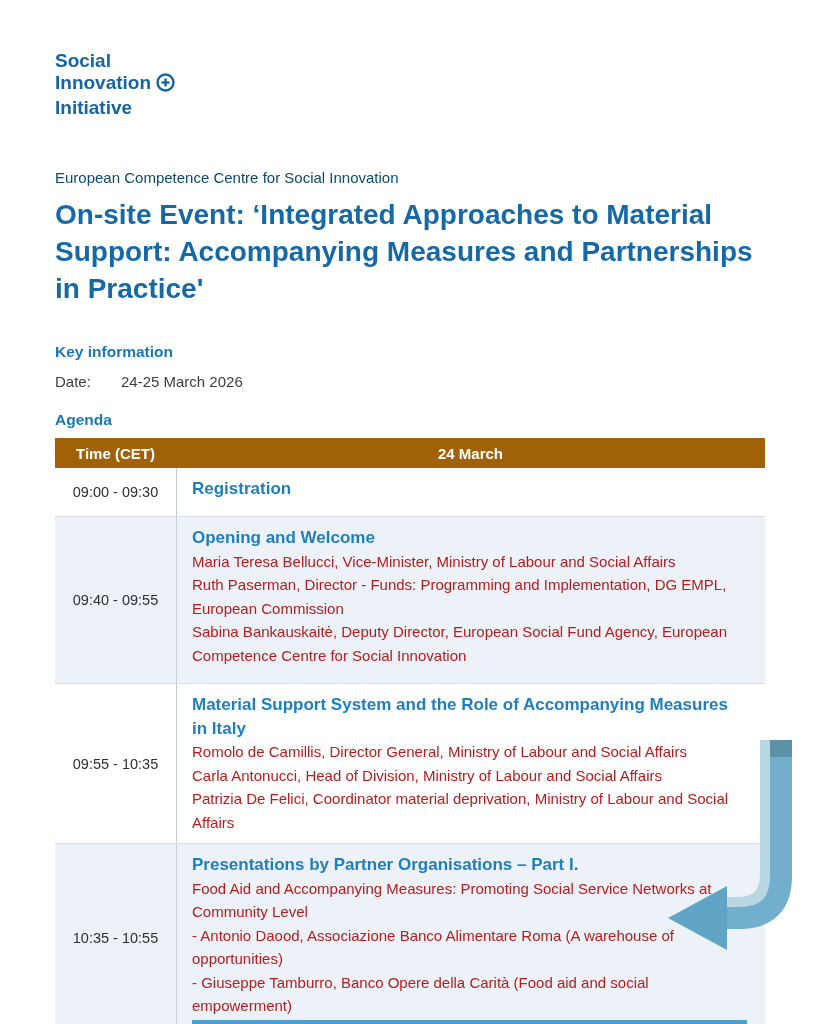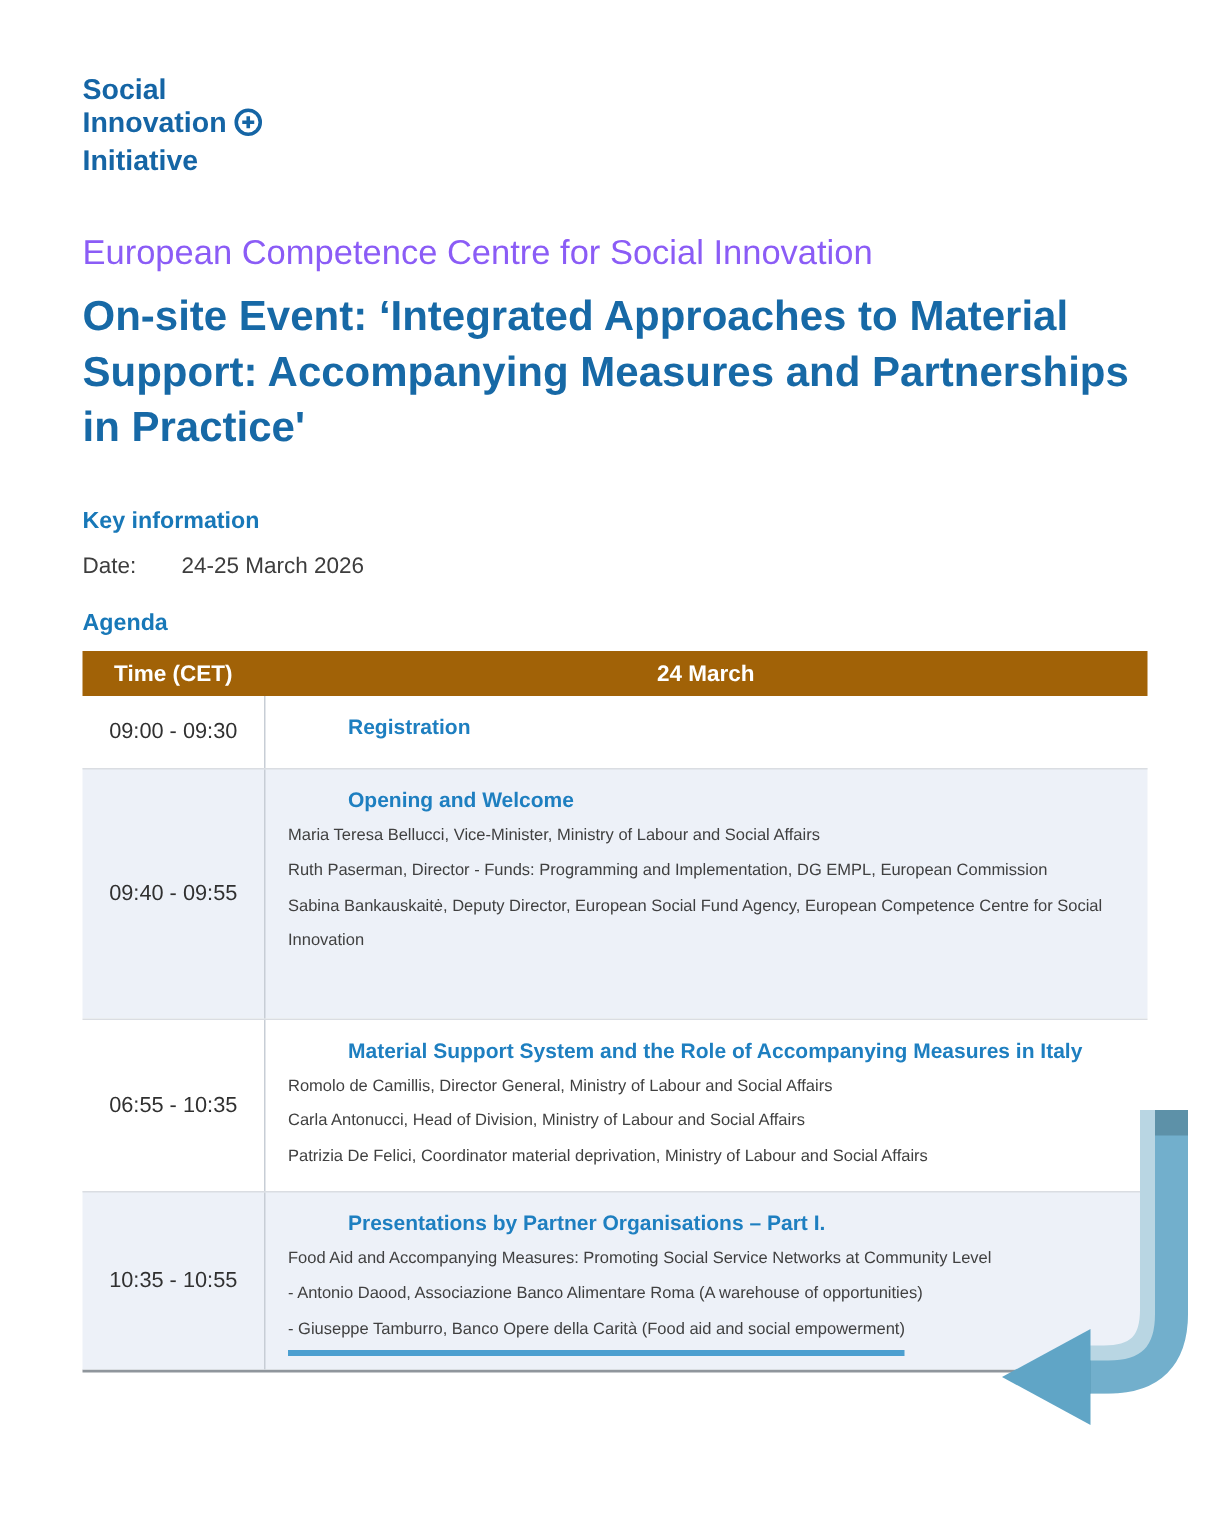--- a/index.html
+++ b/index.html
@@ -10,21 +10,21 @@
   }
   .page{position:relative;width:819px;height:844px;}
   .content{position:absolute;left:55px;top:0;width:710px;}
 
   
   .logo{margin-top:50px;color:#1565a5;font-weight:bold;font-size:19px;line-height:22px;}
   .logo .logo-line{white-space:nowrap;}
   .logo .plus-badge{display:inline-block;vertical-align:-3px;margin-left:5px;}
 
   
-  .eyebrow{margin-top:36px;font-size:23px;color:#8b5cf6;}
+  .eyebrow{margin-top:50px;font-size:15px;color:#0c4a6e;}
   .main-title{margin:10px 0 0 0;font-size:28px;line-height:37px;font-weight:bold;color:#1769a6;}
 
   
   .section-heading{margin-top:36px;font-size:15.5px;font-weight:bold;color:#1878b8;}
   .kv{margin-top:9px;font-size:15px;color:#3d3d3d;line-height:24px;}
   .kv .kv-row{display:flex;}
   .kv .kv-label{width:66px;flex:0 0 66px;}
 
   .agenda-heading{margin-top:17px;}
 
@@ -38,22 +38,22 @@
   .trow.shaded{background:#edf1f8;}
   .tcell.time{
     width:121px;flex:0 0 121px;display:flex;align-items:center;justify-content:center;
     font-size:14.5px;color:#303030;border-right:1px solid #c7cdd5;
   }
   .tcell.body{flex:1;padding:9px 18px 9px 15px;box-sizing:border-box;}
   .row-1{min-height:48px;}
   .row-2{min-height:166px;}
   .row-3{min-height:114px;}
   .row-4{min-height:118px;}
-  .session-title{font-size:14px;font-weight:bold;color:#1e7fc0;line-height:23.5px;margin-left:40px;}
-  .line{font-size:11px;color:#404040;line-height:23.5px;}
+  .session-title{font-size:17px;font-weight:bold;color:#1e7fc0;line-height:23.5px;}
+  .line{font-size:15px;color:#b91c1c;line-height:23.5px;}
   .underlined{display:inline-block;border-bottom:4px solid #4c9fd0;padding-bottom:2px;}
 
   
   .arrow-wrap{position:absolute;left:658px;top:737px;width:155px;height:215px;z-index:5;pointer-events:none;}
 </style>
 </head>
 <body>
 
 <div class="page">
   <div class="content">
@@ -98,21 +98,21 @@
         <div class="tcell time">09:40 - 09:55</div>
         <div class="tcell body">
           <div class="session-title">Opening and Welcome</div>
           <div class="line">Maria Teresa Bellucci, Vice-Minister, Ministry of Labour and Social Affairs</div>
           <div class="line">Ruth Paserman, Director - Funds: Programming and Implementation, DG EMPL, European Commission</div>
           <div class="line">Sabina Bankauskaitė, Deputy Director, European Social Fund Agency, European Competence Centre for Social Innovation</div>
         </div>
       </div>
 
       <div class="trow row-3">
-        <div class="tcell time">06:55 - 10:35</div>
+        <div class="tcell time">09:55 - 10:35</div>
         <div class="tcell body">
           <div class="session-title">Material Support System and the Role of Accompanying Measures in Italy</div>
           <div class="line">Romolo de Camillis, Director General, Ministry of Labour and Social Affairs</div>
           <div class="line">Carla Antonucci, Head of Division, Ministry of Labour and Social Affairs</div>
           <div class="line">Patrizia De Felici, Coordinator material deprivation, Ministry of Labour and Social Affairs</div>
         </div>
       </div>
 
       <div class="trow row-4 shaded">
         <div class="tcell time">10:35 - 10:55</div>

